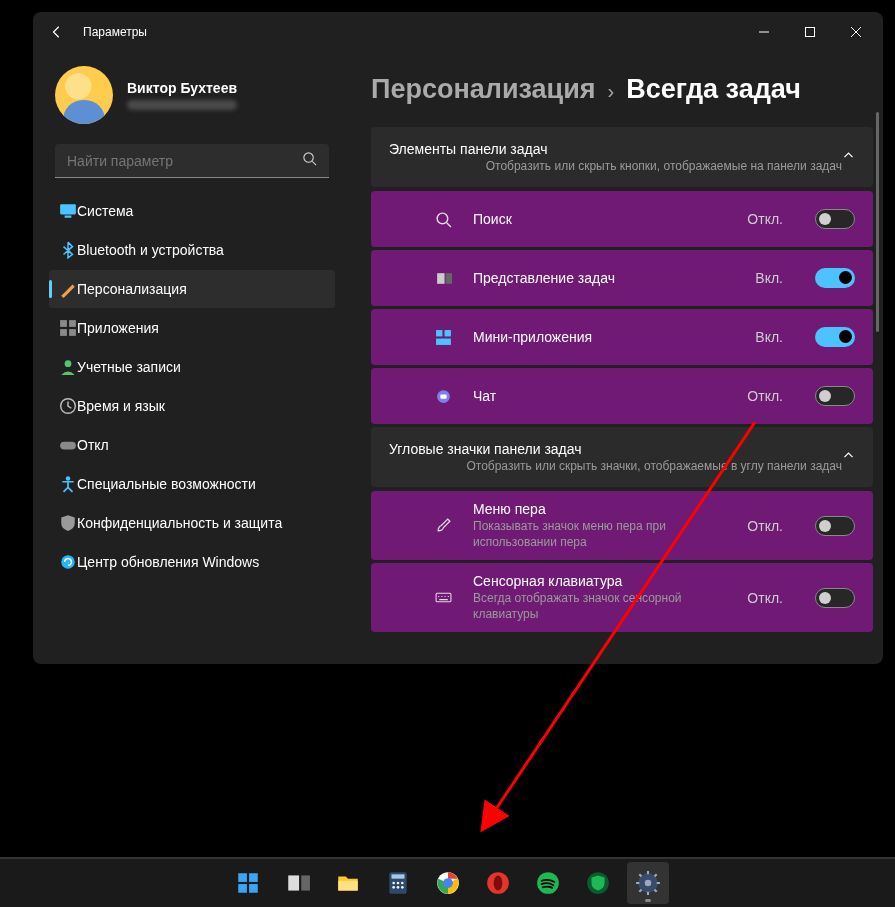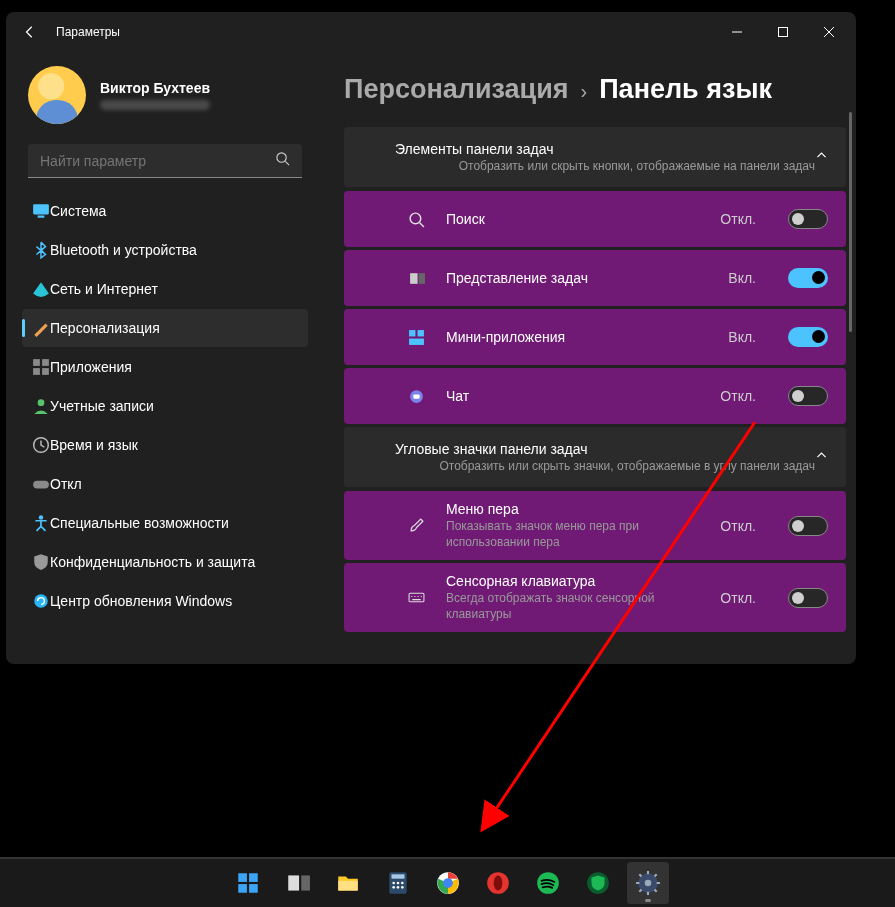--- a/index.html
+++ b/index.html
@@ -1,18 +1,18 @@
 <!DOCTYPE html>
 <html><head>
 <meta charset="utf-8">
 <style>
 * { margin: 0; padding: 0; box-sizing: border-box; font-family: "Segoe UI", Arial, sans-serif; }
 body { background: #000; width: 895px; height: 907px; overflow: hidden; position: relative; }
 
-.window { position: absolute; left: 6px; top: 12px; width: 850px; height: 652px; background: #202020; border-radius: 8px; overflow: hidden; display: flex; flex-direction: column; }
+.window { position: absolute; left: 33px; top: 12px; width: 850px; height: 652px; background: #202020; border-radius: 8px; overflow: hidden; display: flex; flex-direction: column; }
 
 .titlebar { height: 40px; display: flex; align-items: center; padding: 0 4px; }
 .back-btn { width: 40px; height: 40px; display:flex; align-items:center; justify-content:center; color:#fff; cursor:pointer; }
 .back-btn svg { width:14px; height:14px; }
 .title { color: #fff; font-size: 12px; margin-left: 6px; }
 .win-ctrls { margin-left:auto; display:flex; }
 .win-ctrl { width:46px; height:40px; display:flex;align-items:center;justify-content:center;color:#fff;cursor:pointer; }
 .win-ctrl svg { width:10px;height:10px; }
 
 .body { flex:1; display:flex; overflow:hidden; }
@@ -37,21 +37,21 @@
 
 .content { flex:1; padding: 4px 10px 0 28px; overflow:auto; position:relative; }
 .breadcrumb { display:flex; align-items:baseline; gap:12px; margin: 18px 0 22px 0; }
 .bc-par { color:#aaa; font-size:27px; font-weight:600; }
 .bc-sep { color:#aaa; font-size:20px; }
 .bc-cur { color:#fff; font-size:27px; font-weight:600; }
 
 .section { background:#2b2b2b; border-radius:4px; margin-bottom:4px; }
 .section-head { padding:14px 18px; display:flex; align-items:center; cursor:pointer; }
 .section-head .txt { flex:1; }
-.sh-title { color:#fff; font-size:14px;margin-left:33px; }
+.sh-title { color:#fff; font-size:14px; }
 .sh-desc { color:#9a9a9a; font-size:12px; margin-top:2px;text-align:right; }
 .chev { color:#fff; }
 .chev svg{ width:13px; height:13px; }
 
 .item { background:#701a75; border-radius:4px; margin-bottom:3px; display:flex; align-items:center; padding:10px 18px 10px 60px; min-height:56px; }
 .item-icon { width:24px; display:flex; justify-content:center; margin-right:18px; color:#ddd; }
 .item-icon svg{ width:17px; height:17px; }
 .item-body { flex:1; }
 .item-title { color:#fff; font-size:14px; }
 .item-desc { color:#9a9a9a; font-size:12px; margin-top:2px; line-height:1.3; }
@@ -131,28 +131,20 @@
             <span>Система</span>
           </div>
           <div class="nav-item">
             <span class="nav-icon">
               <svg viewBox="0 0 16 16">
                 <path d="M8 1 L12 5 L8 8 L12 12 L8 15 V1 M4 5 L12 12 M4 12 L12 5" stroke="#4cc2ff" stroke-width="1.3" fill="none"></path>
               </svg>
             </span>
             <span>Bluetooth и устройства</span>
           </div>
-          <div class="nav-item">
-            <span class="nav-icon">
-              <svg viewBox="0 0 16 16">
-                <path d="M8 2 L15 12 Q8 18 1 12 Z" fill="#29c5d6"></path>
-              </svg>
-            </span>
-            <span>Сеть и Интернет</span>
-          </div>
           <div class="nav-item active">
             <span class="nav-icon">
               <svg viewBox="0 0 16 16">
                 <path d="M2 14 L5 11 L12 4 L14 6 L7 13 L4 16 Z" fill="#f0a050"></path>
               </svg>
             </span>
             <span>Персонализация</span>
           </div>
           <div class="nav-item">
             <span class="nav-icon">
@@ -217,21 +209,21 @@
             </span>
             <span>Центр обновления Windows</span>
           </div>
         </div>
     </div>
 
     <div class="content">
       <div class="breadcrumb">
         <span class="bc-par">Персонализация</span>
         <span class="bc-sep">›</span>
-        <span class="bc-cur">Панель язык</span>
+        <span class="bc-cur">Всегда задач</span>
       </div>
       <div id="sections">
           <div class="section">
             <div class="section-head">
               <div class="txt">
                 <div class="sh-title">Элементы панели задач</div>
                 <div class="sh-desc">Отобразить или скрыть кнопки, отображаемые на панели задач</div>
               </div>
               <span class="chev"><svg viewBox="0 0 16 16">
                   <path d="M3 10 L8 5 L13 10" stroke="#fff" fill="none" stroke-width="1.5"></path>

